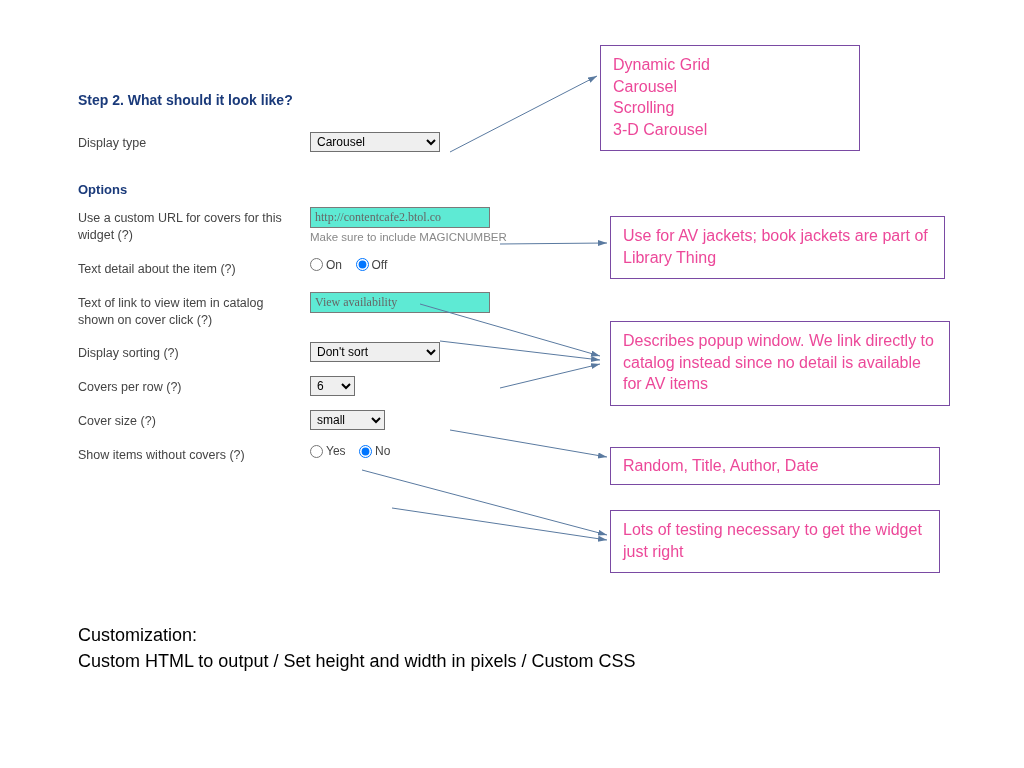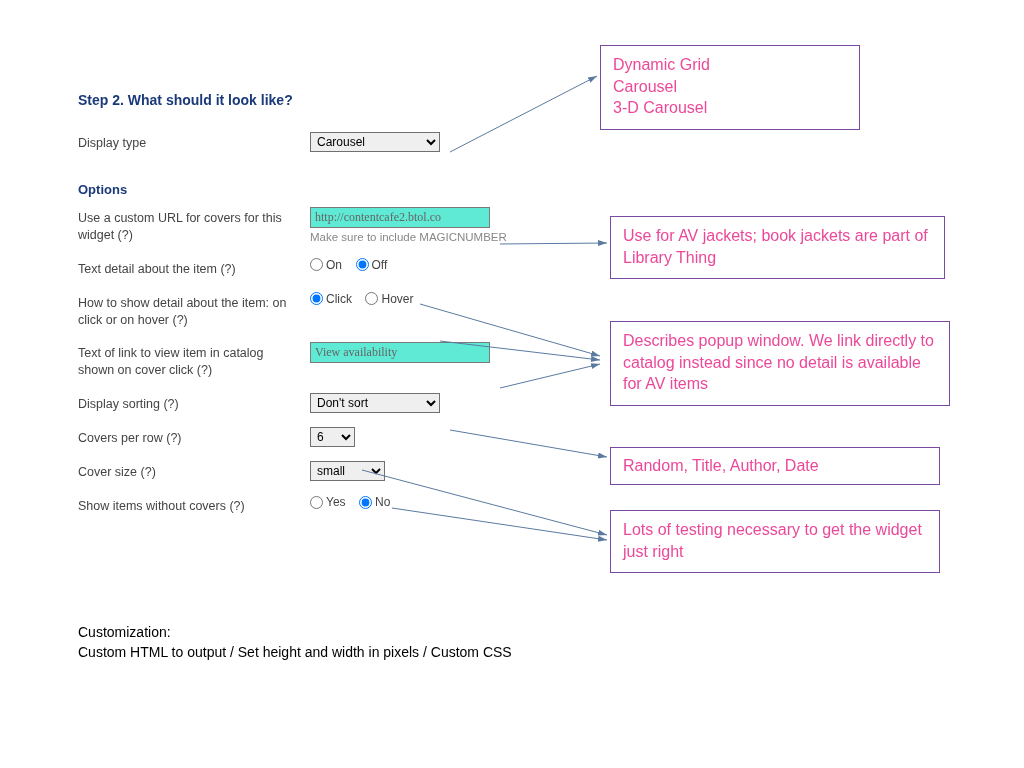--- a/index.html
+++ b/index.html
@@ -99,21 +99,21 @@
     left: 0; top: 0;
     width: 1024px; height: 768px;
     pointer-events: none;
   }
 
   .footer-note {
     position: absolute;
     left: 78px;
     top: 622px;
     font-family: "Century Gothic", Futura, Arial, sans-serif;
-    font-size: 14px;
+    font-size: 18px;
     color: #000;
     line-height: 1.45;
   }
 </style>
 </head>
 <body>
 
 <div class="form-area">
 
   <div class="step-title">Step 2. What should it look like?</div>
@@ -144,33 +144,20 @@
         <input type="radio" name="showdetail" style="">
         <span>On</span>
       </label>
       <label>
         <input type="radio" name="showdetail" checked="" style="">
         <span>Off</span>
       </label>
     </div>
   </div>
 
-  <div class="row">
-    <div class="label">How to show detail about the item: on click or on hover (?)</div>
-    <div class="control radio-pair">
-      <label>
-        <input type="radio" name="howdetail" checked="" style="">
-        <span>Click</span>
-      </label>
-      <label>
-        <input type="radio" name="howdetail" style="">
-        <span>Hover</span>
-      </label>
-    </div>
-  </div>
 
   <div class="row">
     <div class="label">Text of link to view item in catalog shown on cover click (?)</div>
     <div class="control">
       <input type="text" style="width: 180px;" value="View availability">
     </div>
   </div>
 
   <div class="row">
     <div class="label">Display sorting (?)</div>
@@ -211,20 +198,21 @@
         <span>No</span>
       </label>
     </div>
   </div>
 
 </div>
 
 <div class="callout" style="left:600px; top:45px; width:260px;">
   <span class="line">Dynamic Grid</span>
   <span class="line">Carousel</span>
+  <span class="line">Scrolling</span>
   <span class="line">3-D Carousel</span>
 </div>
 
 <div class="callout" style="left:610px; top:216px; width:335px;">
   <span>Use for AV jackets; book jackets are part of Library Thing</span>
 </div>
 
 <div class="callout" style="left:610px; top:321px; width:340px;">
   <span>Describes popup window.  We link directly to catalog instead since no detail is available for AV items</span>
 </div>

